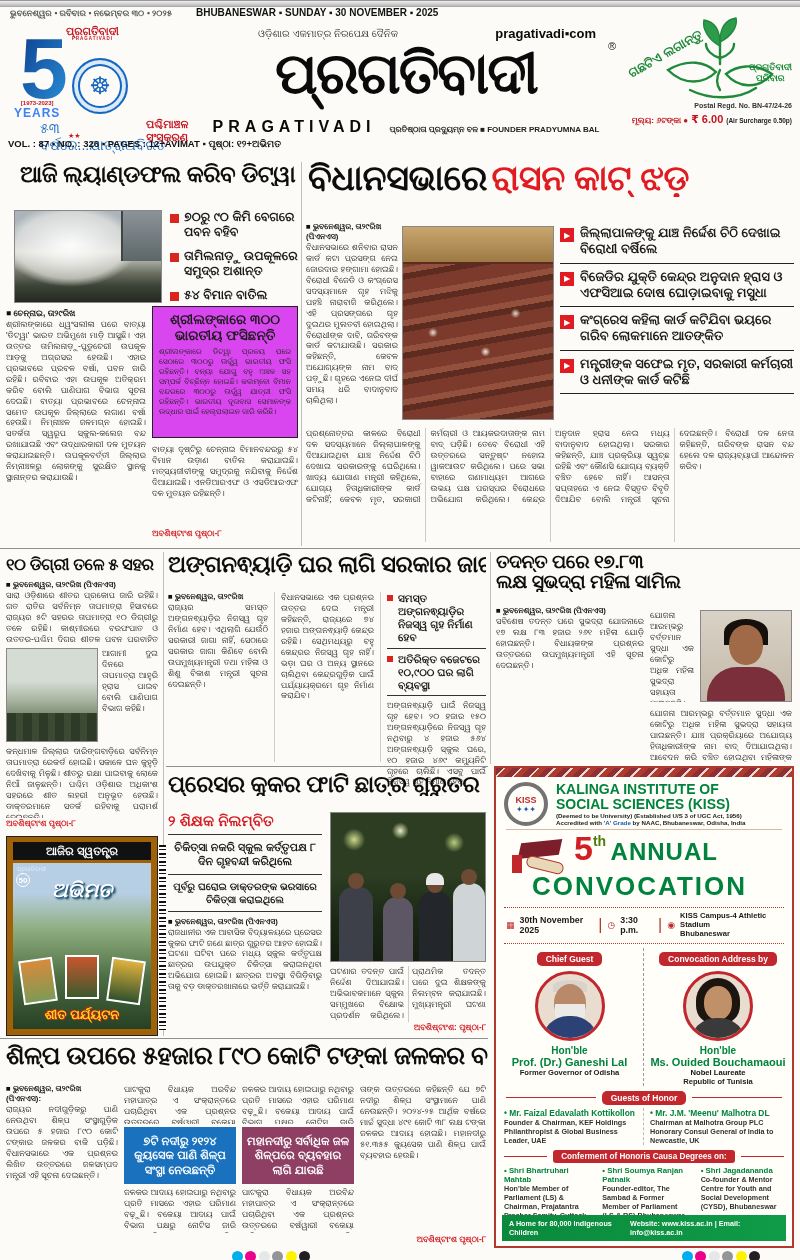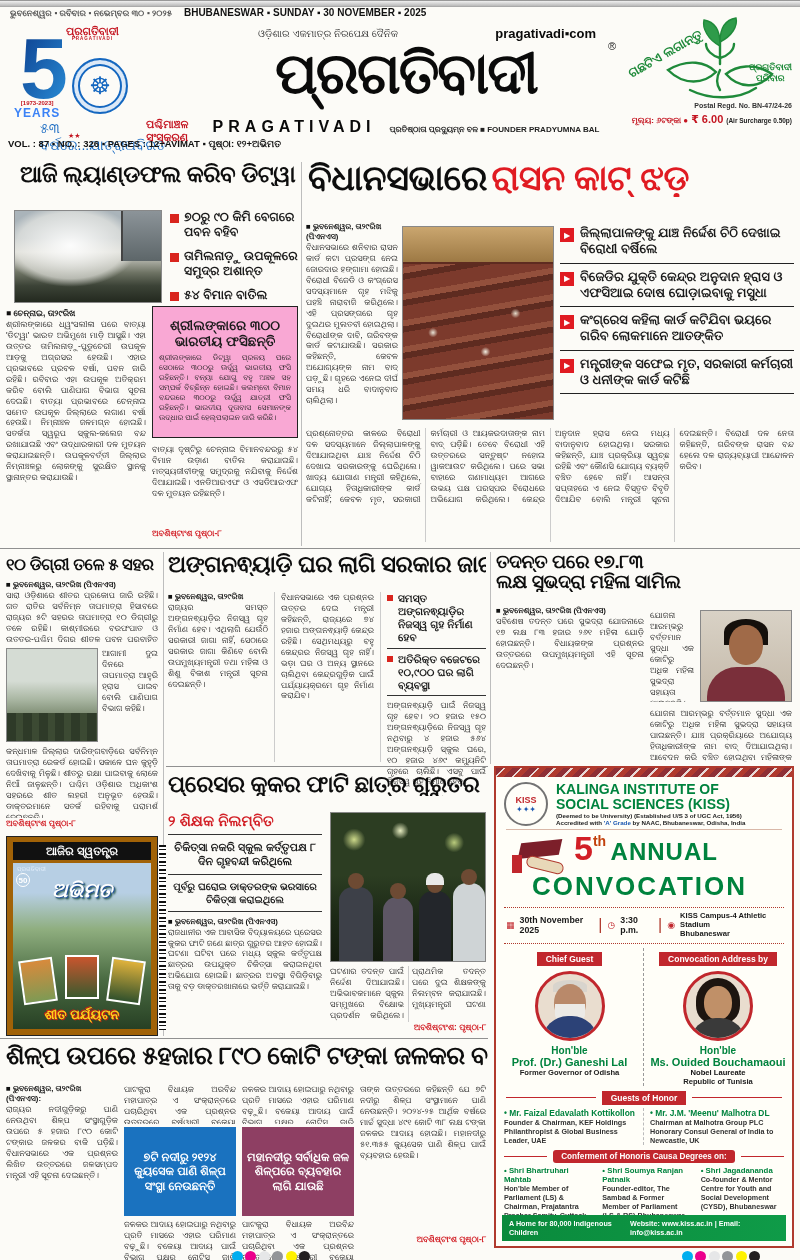--- a/index.html
+++ b/index.html
@@ -57,46 +57,46 @@
   
   .magcover{position:absolute;left:6px;right:6px;top:26px;bottom:6px;
      background:linear-gradient(#b7cfe4 0 18%,#8fae7f 40%,#4a6b42 70%,#274024);overflow:hidden}
   .minicard{position:absolute;bottom:26px;width:34px;height:44px;background:linear-gradient(#d88a3c,#7e9a54);border:2px solid #fff}
 
   
   .ad{position:absolute;left:494px;top:766px;width:300px;height:482px;background:#fffef8;
       border:2px solid #b03a2e;overflow:hidden}
   .adpat{height:9px;background:repeating-linear-gradient(135deg,#8e2f36 0 5px,#e9d9d6 5px 7px,#b03a2e 7px 12px)}
   .g{color:#00833e}
-  .pill{display:inline-block;background:#c1272d;color:#fff;font-weight:700;border-radius:0;padding:2px 9px}
+  .pill{display:inline-block;background:#c1272d;color:#fff;font-weight:700;border-radius:5px;padding:2px 9px}
   .avatar{width:70px;height:70px;border-radius:50%;border:3px solid #c1272d;position:relative;overflow:hidden;background:#e9ddcf;margin:0 auto}
   .avatar .head{position:absolute;left:50%;top:10px;transform:translateX(-50%);width:32px;height:37px;border-radius:50% 50% 46% 46%;background:#b9896a}
   .avatar .torso{position:absolute;bottom:-6px;left:50%;transform:translateX(-50%);width:56px;height:28px;border-radius:26px 26px 0 0;background:#2c4277}
   .avatar.m .beard{position:absolute;left:50%;top:30px;transform:translateX(-50%);width:30px;height:20px;border-radius:0 0 48% 48%;background:#eceae6}
   .avatar.m .hairM{position:absolute;left:50%;top:6px;transform:translateX(-50%);width:34px;height:12px;border-radius:50% 50% 0 0;background:#d8d4cd}
   .avatar.f .hairF{position:absolute;left:50%;top:4px;transform:translateX(-50%);width:44px;height:46px;border-radius:50% 50% 40% 40%;background:#1d1510}
   .avatar.f .face{position:absolute;left:50%;top:12px;transform:translateX(-50%);width:28px;height:34px;border-radius:48%;background:#c09068}
   .avatar.f .torsoF{position:absolute;bottom:-6px;left:50%;transform:translateX(-50%);width:56px;height:26px;border-radius:26px 26px 0 0;background:#3a3a3a}
   .deco{flex:1;height:1px;background:#c1272d;position:relative}
   .gname{color:#00833e;font-weight:700;font-size:8.4px;line-height:1.2}
   .gdesc{font-size:7.2px;font-weight:700;color:#333;line-height:1.25}
 
   .bullet-sq{display:inline-block;width:9px;height:9px;background:#d9251e;margin-right:5px;flex:none;margin-top:4px}
   .arrow-sq{display:flex;align-items:center;justify-content:center;width:14px;height:14px;background:#e01b22;color:#fff;
             font-size:8px;flex:none;margin-right:6px;margin-top:3px}
   .barcode{position:absolute;background:repeating-linear-gradient(#111 0 2px,#fff 2px 4px,#111 4px 5px,#fff 5px 8px)}
   .dot{width:11px;height:11px;border-radius:50%;display:inline-block;margin-right:-2px}
-  .boxhead{font-weight:800;text-align:center;color:#fff;line-height:1.25;font-size:11.5px;padding:23px 5px}
+  .boxhead{font-weight:800;text-align:center;color:#fff;line-height:1.25;font-size:11.5px;padding:7px 5px}
 </style>
 </head>
 <body>
 
 <div class="page">
 
-  <div class="abs" style="left:10px;top:7px;display:flex;gap:12px;align-items:baseline">
+  <div class="abs" style="left:10px;top:7px;display:flex;gap:24px;align-items:baseline">
     <span style="font-size:8.5px;font-weight:700;color:#555">ଭୁବନେଶ୍ୱର ▪ ରବିବାର ▪ ନଭେମ୍ବର ୩୦ ▪ ୨୦୨୫</span>
     <span style="font-size:10px;font-weight:800;color:#111">BHUBANESWAR ▪ SUNDAY ▪ 30 NOVEMBER ▪ 2025</span>
   </div>
 
   <div class="abs" style="left:8px;top:24px;width:175px;height:118px">
     <div class="abs" style="left:58px;top:2px;text-align:center;line-height:1">
       <div style="font-size:11px;font-weight:800;color:#c41420">ପ୍ରଗତିବାଦୀ</div>
       <div style="font-size:4.5px;font-weight:700;color:#c41420;letter-spacing:1px">PRAGATIVADI</div>
     </div>
     <div class="abs five" style="left:12px;top:6px">5</div>
@@ -171,21 +171,21 @@
       <span class="bullet-sq"></span>
       <span style="font-weight:800;font-size:12.5px;line-height:1.2">୫୪ ବିମାନ ବାତିଲ</span>
     </div>
   </div>
 
   <div class="abs" style="left:6px;top:308px;width:140px;height:234px">
     <div class="by">■ ଚେନ୍ନାଇ, ତା୨୯ରିଖ</div>
     <div class="bt" style="height:222px">ଶ୍ରୀଲଙ୍କାରେ ଧ୍ୱଂସଲୀଳା ପରେ ବାତ୍ୟା 'ଡିଟ୍ୱା' ଭାରତ ଅଭିମୁଖେ ମାଡ଼ି ଆସୁଛି। ଏହା ଉତ୍ତର ତାମିଲନାଡ଼ୁ-ପୁଡୁଚେରୀ ଉପକୂଳ ଆଡ଼କୁ ଅଗ୍ରସର ହେଉଛି। ଏହାର ପ୍ରଭାବରେ ପ୍ରବଳ ବର୍ଷା, ପବନ ଜାରି ରହିଛି। ରବିବାର ଏହା ଉପକୂଳ ଅତିକ୍ରମ କରିବ ବୋଲି ପାଣିପାଗ ବିଭାଗ ସୂଚନା ଦେଇଛି। ବାତ୍ୟା ପ୍ରଭାବରେ ଚେନ୍ନାଇ ସମେତ ଉପକୂଳ ଜିଲ୍ଲାରେ ଲଗାଣ ବର୍ଷା ହେଉଛି। ନିମ୍ନାଞ୍ଚଳ ଜଳମଗ୍ନ ହୋଇଛି। ସତର୍କତା ସ୍ୱରୂପ ସ୍କୁଲ-କଲେଜ ବନ୍ଦ ରଖାଯାଇଛି ଏବଂ ଉଦ୍ଧାରକାରୀ ଦଳ ମୁତୟନ କରାଯାଇଛନ୍ତି। ଉପକୂଳବର୍ତ୍ତୀ ଜିଲ୍ଲାର ନିମ୍ନାଞ୍ଚଳରୁ ଲୋକଙ୍କୁ ସୁରକ୍ଷିତ ସ୍ଥାନକୁ ସ୍ଥାନାନ୍ତର କରାଯାଉଛି।</div>
   </div>
 
-  <div class="abs" style="left:152px;top:306px;width:146px;height:132px;border:1.5px solid #222;padding:11px 6px;background:#f9a8d4">
+  <div class="abs" style="left:152px;top:306px;width:146px;height:132px;border:1.5px solid #222;padding:5px 6px;background:#d946ef">
     <div style="font-size:13.5px;font-weight:800;text-align:center;line-height:1.15;margin-bottom:4px">ଶ୍ରୀଲଙ୍କାରେ ୩୦୦ ଭାରତୀୟ ଫସିଛନ୍ତି</div>
     <div class="bt" style="font-size:7.6px;height:84px">ଶ୍ରୀଲଙ୍କାରେ ଡିଟ୍ୱା ପ୍ରଳୟ ପରେ ସେଠାରେ ୩୦୦ରୁ ଊର୍ଦ୍ଧ୍ୱ ଭାରତୀୟ ଫସି ରହିଛନ୍ତି। ବନ୍ୟା ଯୋଗୁ ବହୁ ଅଞ୍ଚଳ ସହ ସମ୍ପର୍କ ବିଚ୍ଛିନ୍ନ ହୋଇଛି। କଲମ୍ବୋ ବିମାନ ବନ୍ଦରରେ ୩୦୦ରୁ ଊର୍ଦ୍ଧ୍ୱ ଯାତ୍ରୀ ଫସି ରହିଛନ୍ତି। ଭାରତୀୟ ଦୂତାବାସ ସେମାନଙ୍କ ଉଦ୍ଧାର ପାଇଁ ହେଲ୍ପଲାଇନ ଜାରି କରିଛି।</div>
   </div>
 
   <div class="abs" style="left:152px;top:444px;width:146px;height:98px">
     <div class="bt" style="height:84px">ବାତ୍ୟା ଦୃଷ୍ଟିରୁ ଚେନ୍ନାଇ ବିମାନବନ୍ଦରରୁ ୫୪ ବିମାନ ଉଡ଼ାଣ ବାତିଲ କରାଯାଇଛି। ମତ୍ସ୍ୟଜୀବୀଙ୍କୁ ସମୁଦ୍ରକୁ ନଯିବାକୁ ନିର୍ଦ୍ଦେଶ ଦିଆଯାଇଛି। ଏନଡିଆରଏଫ ଓ ଏସଡିଆରଏଫ ଦଳ ମୁତୟନ ରହିଛନ୍ତି।</div>
     <div class="cont" style="font-size:8.3px">ଅବଶିଷ୍ଟାଂଶ ପୃଷ୍ଠା-୮</div>
   </div>
 
   <div class="vr" style="left:301px;top:162px;height:384px"></div>
@@ -331,21 +331,21 @@
   </div>
   <div class="abs" style="left:360px;top:1084px;width:126px;height:164px">
     <div class="bt" style="height:150px">ତାଙ୍କ ଉତ୍ତରରେ କହିଛନ୍ତି ଯେ ୭ଟି ନଦୀରୁ ଶିଳ୍ପ ସଂସ୍ଥାମାନେ ପାଣି ନେଉଛନ୍ତି। ୨୦୨୪-୨୫ ଆର୍ଥିକ ବର୍ଷରେ ମାର୍ଚ୍ଚ ସୁଦ୍ଧା ୪୯୧ କୋଟି ୩୮ ଲକ୍ଷ ଟଙ୍କା ଜଳକର ଆଦାୟ ହୋଇଛି। ମହାନଦୀରୁ ୫୧.୩୫୫ କ୍ୟୁସେକ ପାଣି ଶିଳ୍ପ ପାଇଁ ବ୍ୟବହାର ହେଉଛି।</div>
     <div style="font-size:8.3px;text-align:right"><span class="cont">ଅବଶିଷ୍ଟାଂଶ ପୃଷ୍ଠା-୮</span></div>
   </div>
 
   <div class="ad">
     <div class="adpat"></div>
 
     <div style="display:flex;gap:8px;padding:5px 8px 2px 8px;align-items:center">
-      <div style="flex:none;width:44px;height:44px;border-radius:50%;border:2px solid #737373;display:flex;flex-direction:column;align-items:center;justify-content:center">
+      <div style="flex:none;width:44px;height:44px;border-radius:50%;border:4px solid #737373;display:flex;flex-direction:column;align-items:center;justify-content:center">
         <span style="font-size:9px;font-weight:800;color:#c1272d">KISS</span>
         <span style="font-size:8px;color:#1a56b0">✦✦✦</span>
       </div>
       <div>
         <div class="g" style="font-size:14px;font-weight:800;line-height:1.05">KALINGA INSTITUTE OF</div>
         <div class="g" style="font-size:14px;font-weight:800;line-height:1.05">SOCIAL SCIENCES (KISS)</div>
         <div style="font-size:6.2px;font-weight:700;color:#222;margin-top:1px">(Deemed to be University) (Established U/S 3 of UGC Act, 1956)</div>
         <div style="font-size:6.2px;font-weight:700;color:#222">
           <span>Accredited with</span>
           <span style="color:#1a56b0">'A' Grade</span>
@@ -355,21 +355,21 @@
     </div>
     <div style="height:1px;background:#d9b8a8;margin:1px 10px"></div>
 
     <div style="position:relative;height:74px">
       <div style="position:absolute;left:14px;top:8px;width:58px;height:40px">
         <div style="position:absolute;left:10px;top:2px;width:40px;height:16px;background:#7c1f2a;transform:skewX(-18deg) rotate(-6deg)"></div>
         <div style="position:absolute;left:2px;top:16px;width:10px;height:18px;background:#c1272d"></div>
         <div style="position:absolute;left:16px;top:20px;width:38px;height:12px;border-radius:6px;background:#e8d8b8;border:1.5px solid #b03a2e;transform:rotate(14deg)"></div>
       </div>
       <div style="position:absolute;left:78px;top:0;line-height:1">
-        <span style="font-size:34px;font-weight:800;color:#d21f26">5</span><span style="font-size:14px;font-weight:800;color:#c2410c;vertical-align:14px">th</span>
+        <span style="font-size:34px;font-weight:800;color:#d21f26">5</span><span style="font-size:14px;font-weight:800;color:#4d7c0f;vertical-align:14px">th</span>
         <span class="g" style="font-size:24px;font-weight:800;letter-spacing:1px">ANNUAL</span>
       </div>
       <div class="g" style="position:absolute;left:36px;top:40px;font-size:26px;font-weight:800;letter-spacing:2px">CONVOCATION</div>
     </div>
 
     <div style="display:flex;align-items:center;gap:5px;margin:2px 8px;padding:4px 2px;border-top:1px dotted #b03a2e;border-bottom:1px dotted #b03a2e">
       <span style="color:#c1272d;font-size:9px">▦</span>
       <span style="font-size:8.8px;font-weight:800">30th November 2025</span>
       <span style="color:#b03a2e">|</span>
       <span style="color:#c1272d;font-size:9px">◷</span>

